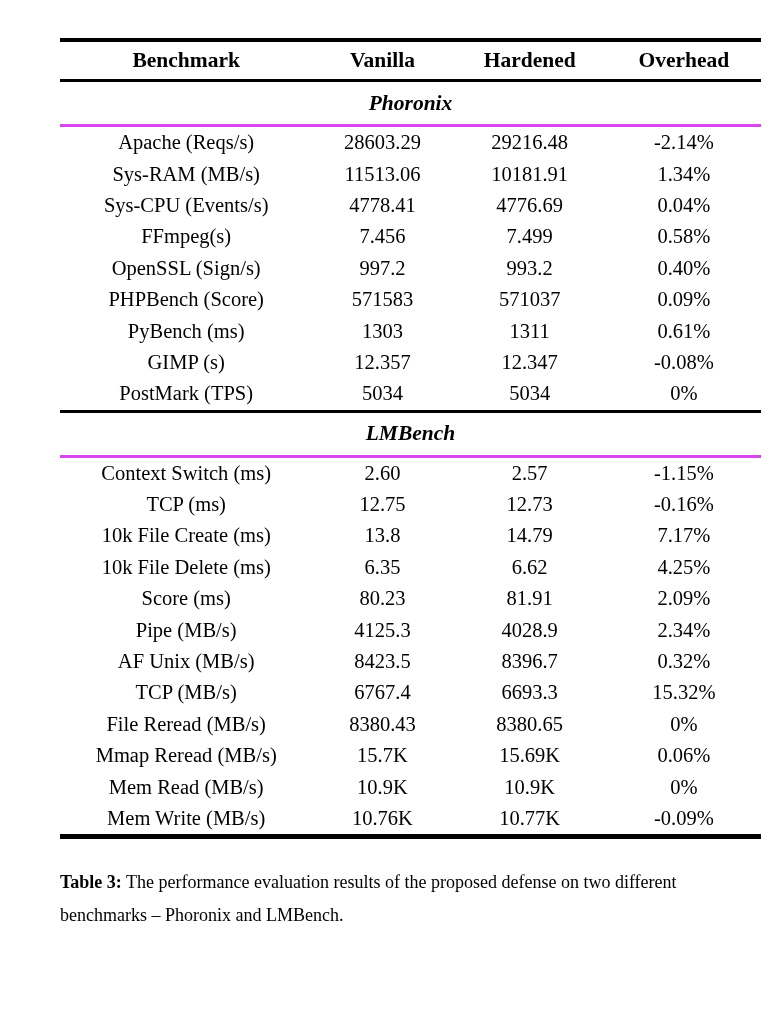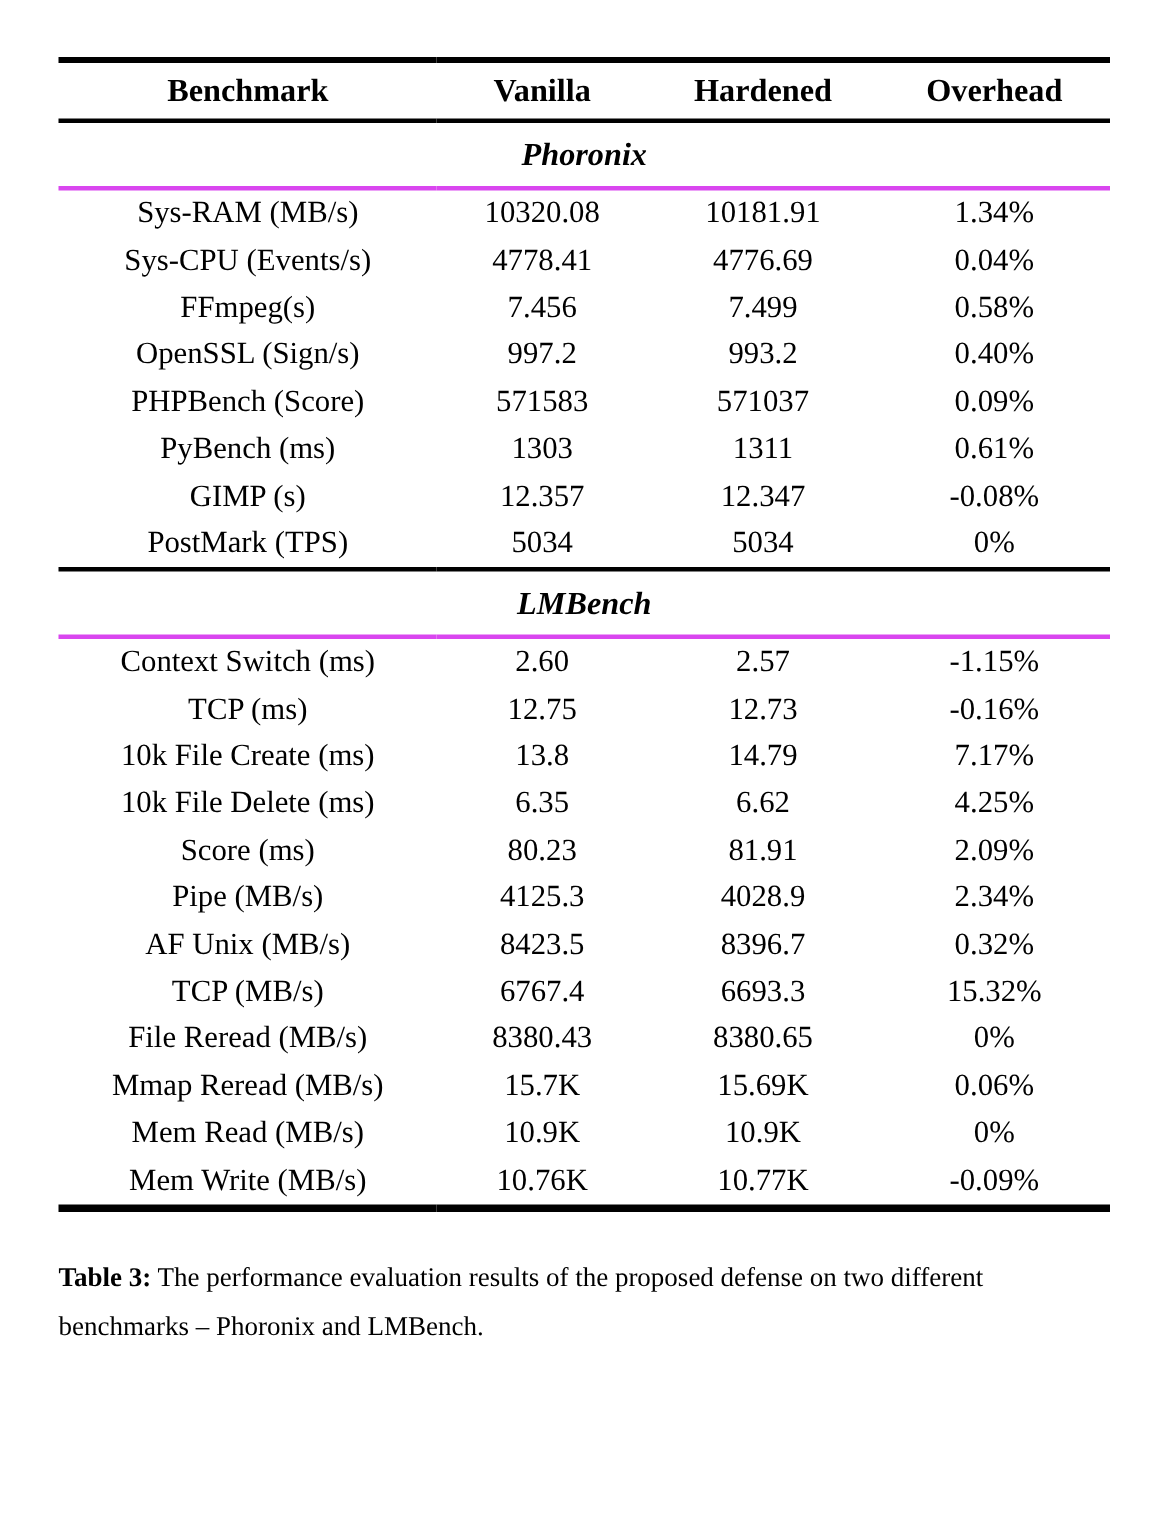--- a/index.html
+++ b/index.html
@@ -8,21 +8,21 @@
     background: #ffffff;
     color: #000000;
     font-family: "Liberation Serif", "DejaVu Serif", serif;
   }
   .page {
     position: relative;
     width: 776px;
     height: 1017px;
     background: #ffffff;
     box-sizing: border-box;
-    padding: 38px 30px 0 39px;
+    padding: 38px 30px 0 60px;
   }
   table.bench {
     border-collapse: collapse;
     width: 701px;
     border-top: 4px solid #000;
     border-bottom: 5px solid #000;
   }
   table.bench col.c-bench    { width: 36%; }
   table.bench col.c-vanilla  { width: 20%; }
   table.bench col.c-hardened { width: 22%; }
@@ -78,22 +78,28 @@
         <th>Vanilla</th>
         <th>Hardened</th>
         <th>Overhead</th>
       </tr>
     </thead>
     <tbody id="table-body">
         <tr class="section-row">
           <td colspan="4">Phoronix</td>
         </tr>
         <tr class="data-row">
+          <td>Apache (Reqs/s)</td>
+          <td>28603.29</td>
+          <td>29216.48</td>
+          <td>-2.14%</td>
+        </tr>
+        <tr class="data-row">
           <td>Sys-RAM (MB/s)</td>
-          <td>10320.08</td>
+          <td>11513.06</td>
           <td>10181.91</td>
           <td>1.34%</td>
         </tr>
         <tr class="data-row">
           <td>Sys-CPU (Events/s)</td>
           <td>4778.41</td>
           <td>4776.69</td>
           <td>0.04%</td>
         </tr>
         <tr class="data-row">

